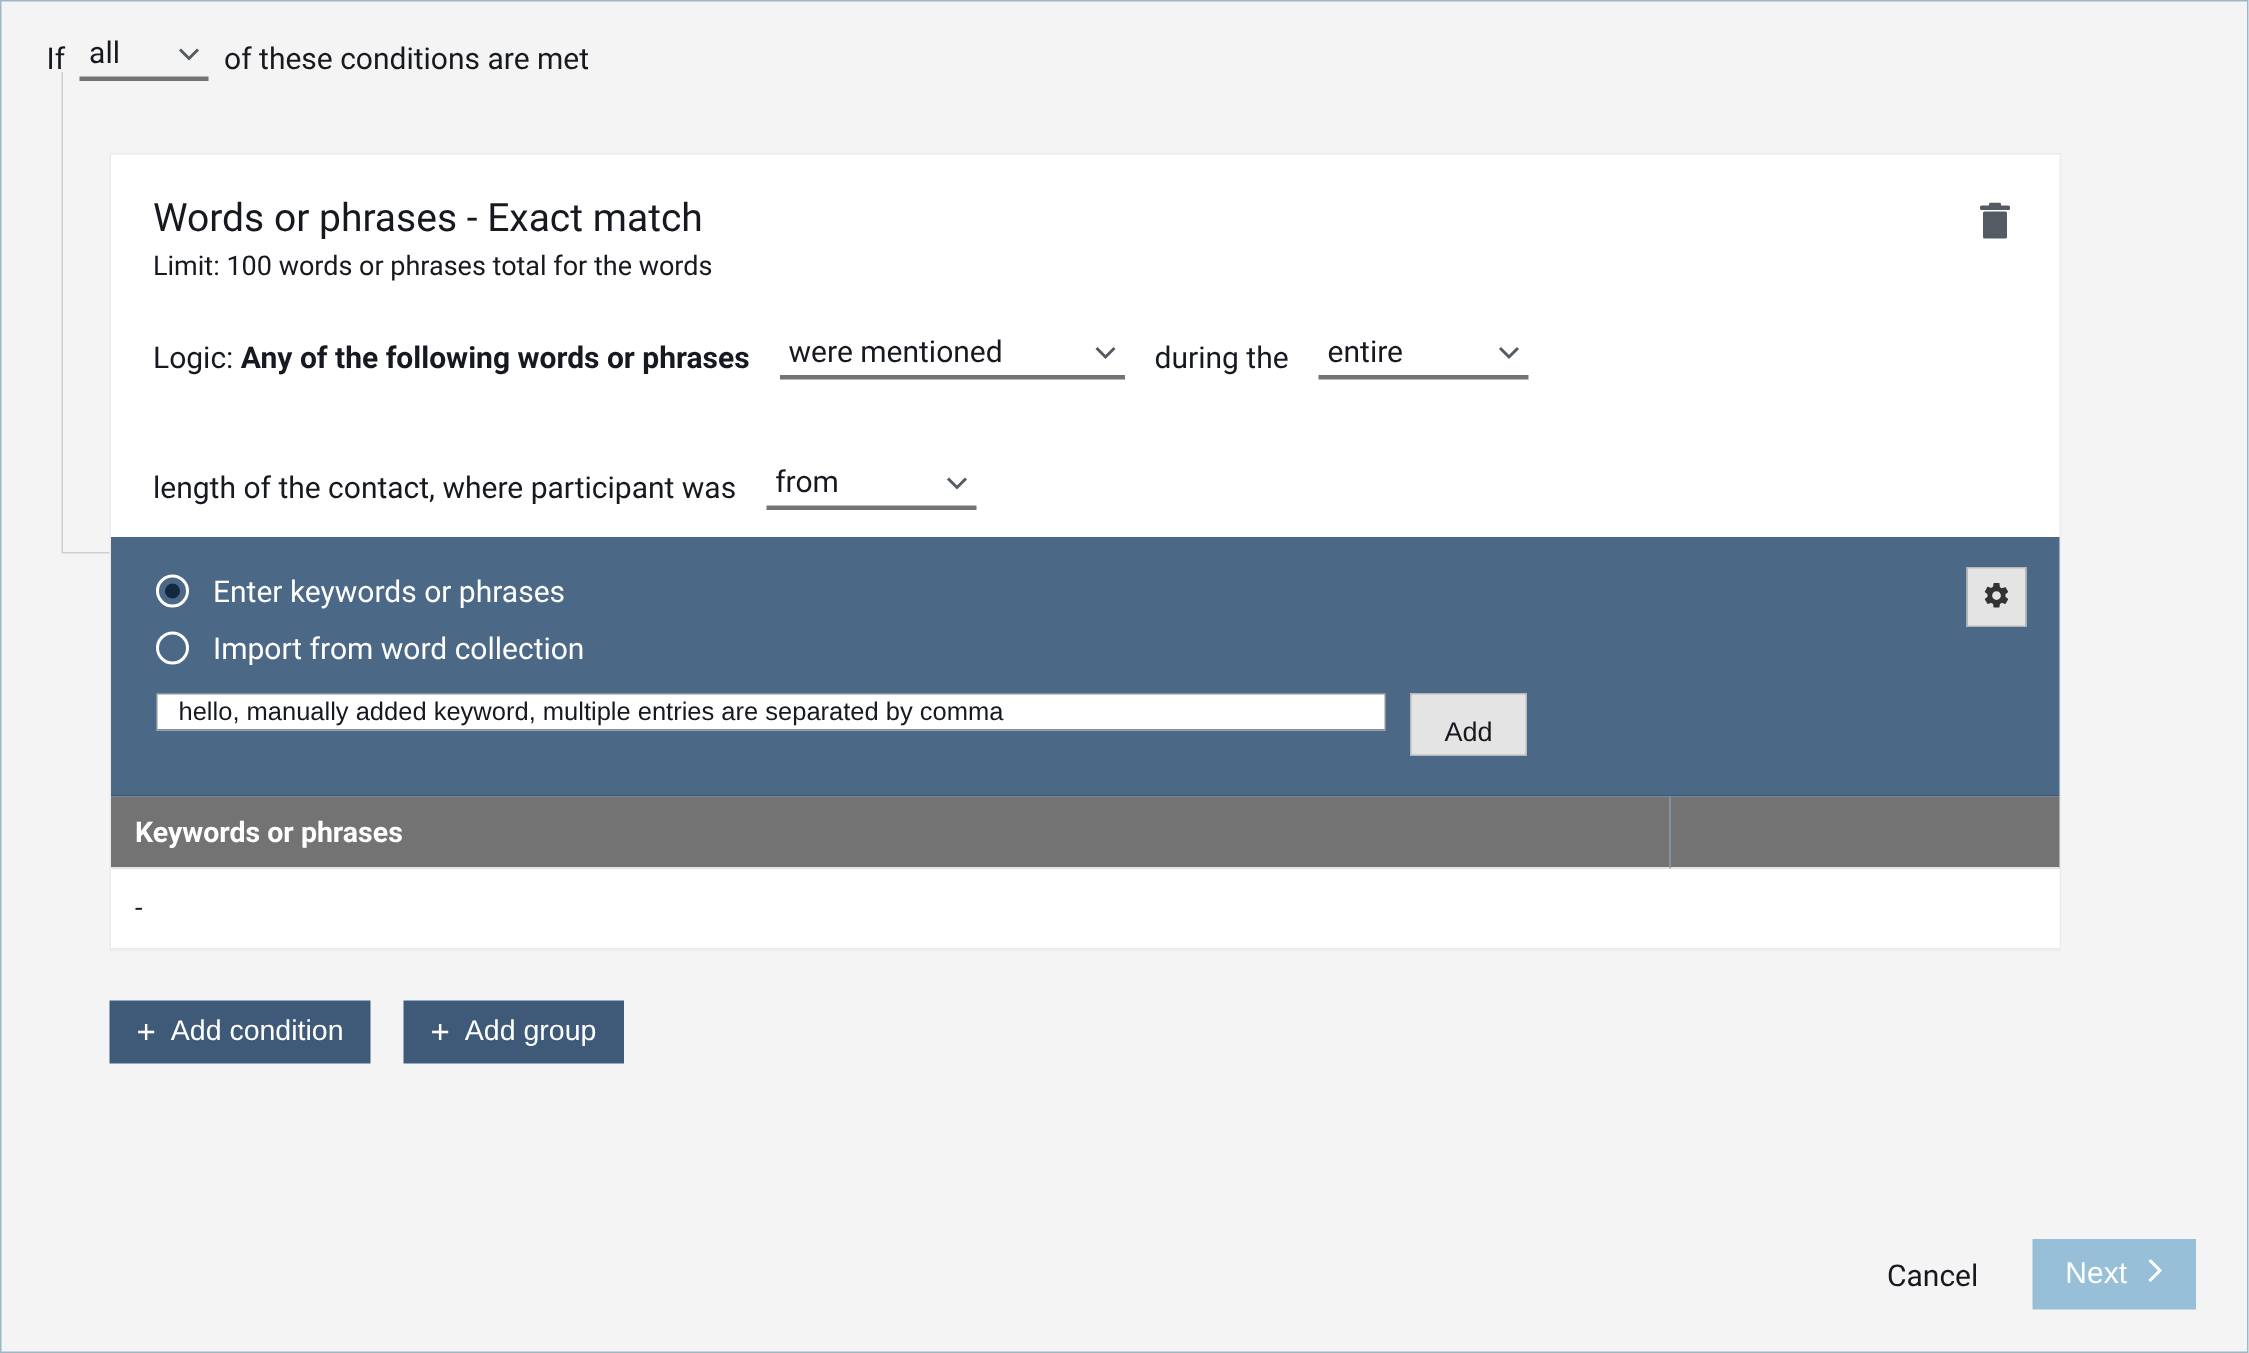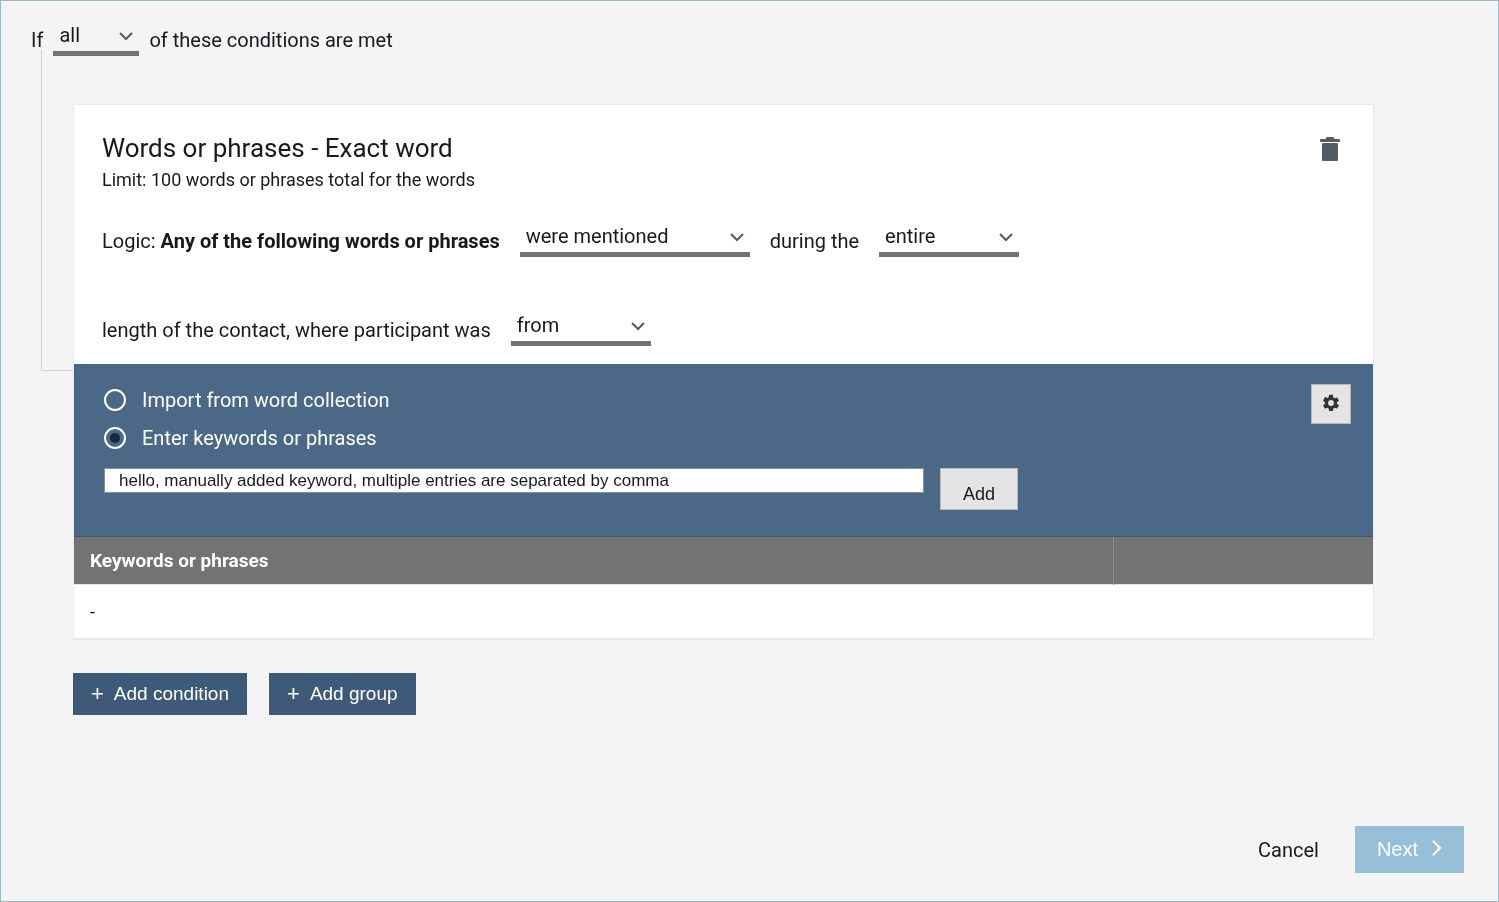--- a/index.html
+++ b/index.html
@@ -10,21 +10,21 @@
     color:#16191f;
     font-size:18px;
     border:1px solid #9cb8c6;
     width:1499px; height:902px;
     position:relative;
     padding:22px 26px 22px 30px;
   }
 
   
   .top-line { display:flex; align-items:center; gap:10px; font-size:20px; color:#16191f; }
-  .inline-select { position:relative; display:inline-flex; align-items:center; border-bottom:5px solid #737373; padding:0 32px 4px 6px; min-width:86px; cursor:pointer;text-align:right; }
+  .inline-select { position:relative; display:inline-flex; align-items:center; border-bottom:3px solid #737373; padding:0 32px 4px 6px; min-width:86px; cursor:pointer;text-align:right; }
   .inline-select .chev { position:absolute; right:6px; top:50%; transform:translateY(-50%); }
   .chev svg { display:block; }
 
   
   .card-wrap { position:relative; margin-top:48px; margin-left:42px; margin-right:98px; }
   .card {
     background:#fff; border:1px solid #eaeaea; box-shadow:0 1px 0 rgba(0,0,0,.04);
     padding:28px 0 0 0;
   }
   .card-head { display:flex; align-items:flex-start; justify-content:space-between; padding:0 28px; }
@@ -80,21 +80,21 @@
   <span>of these conditions are met</span>
 </div>
 
 <div class="card-wrap">
   <div style="position:absolute; left:-32px; top:-54px; bottom:auto; width:1px; height:320px; background:#d0d0d0;"></div>
   <div style="position:absolute; left:-32px; top:266px; width:32px; height:1px; background:#d0d0d0;"></div>
 
   <div class="card">
     <div class="card-head">
       <div>
-        <h2 class="card-title">Words or phrases - Exact word</h2>
+        <h2 class="card-title">Words or phrases - Exact match</h2>
         <div class="card-sub">Limit: 100 words or phrases total for the words</div>
       </div>
       <button class="trash-btn" aria-label="delete">
         <span>
           <svg width="22" height="26" viewBox="0 0 22 26" fill="#545b64">
               <rect x="3" y="6" width="16" height="18" rx="1"></rect>
               <rect x="1" y="2" width="20" height="3" rx="1"></rect>
               <rect x="7" y="0" width="8" height="3" rx="1"></rect>
             </svg>
         </span>
@@ -141,26 +141,26 @@
     <div class="dark-panel">
       <button class="gear-btn">
         <span>
           <svg width="20" height="20" viewBox="0 0 24 24" fill="#333">
               <path d="M19.14,12.94a7.14,7.14,0,0,0,0-1.88l2.03-1.58a.5.5,0,0,0,.12-.64l-1.92-3.32a.5.5,0,0,0-.61-.22l-2.39.96a7.03,7.03,0,0,0-1.63-.94l-.36-2.54A.5.5,0,0,0,13.88,2H10.12a.5.5,0,0,0-.5.42l-.36,2.54a7.03,7.03,0,0,0-1.63.94l-2.39-.96a.5.5,0,0,0-.61.22L2.71,8.84a.5.5,0,0,0,.12.64l2.03,1.58a7.14,7.14,0,0,0,0,1.88L2.83,14.52a.5.5,0,0,0-.12.64l1.92,3.32a.5.5,0,0,0,.61.22l2.39-.96a7.03,7.03,0,0,0,1.63.94l.36,2.54a.5.5,0,0,0,.5.42h3.76a.5.5,0,0,0,.5-.42l.36-2.54a7.03,7.03,0,0,0,1.63-.94l2.39.96a.5.5,0,0,0,.61-.22l1.92-3.32a.5.5,0,0,0-.12-.64ZM12,15.5A3.5,3.5,0,1,1,15.5,12,3.5,3.5,0,0,1,12,15.5Z"></path>
             </svg>
         </span>
       </button>
 
       <div class="radio-row">
+        <span class="radio selected"></span>
+        <span>Enter keywords or phrases</span>
+      </div>
+      <div class="radio-row">
         <span class="radio"></span>
         <span>Import from word collection</span>
-      </div>
-      <div class="radio-row">
-        <span class="radio selected"></span>
-        <span>Enter keywords or phrases</span>
       </div>
 
       <div class="input-row">
         <input class="kw-input" type="text" value="hello, manually added keyword, multiple entries are separated by comma" style="">
         <button class="add-btn">Add</button>
       </div>
     </div>
 
     <table class="kw-table">
       <thead>

